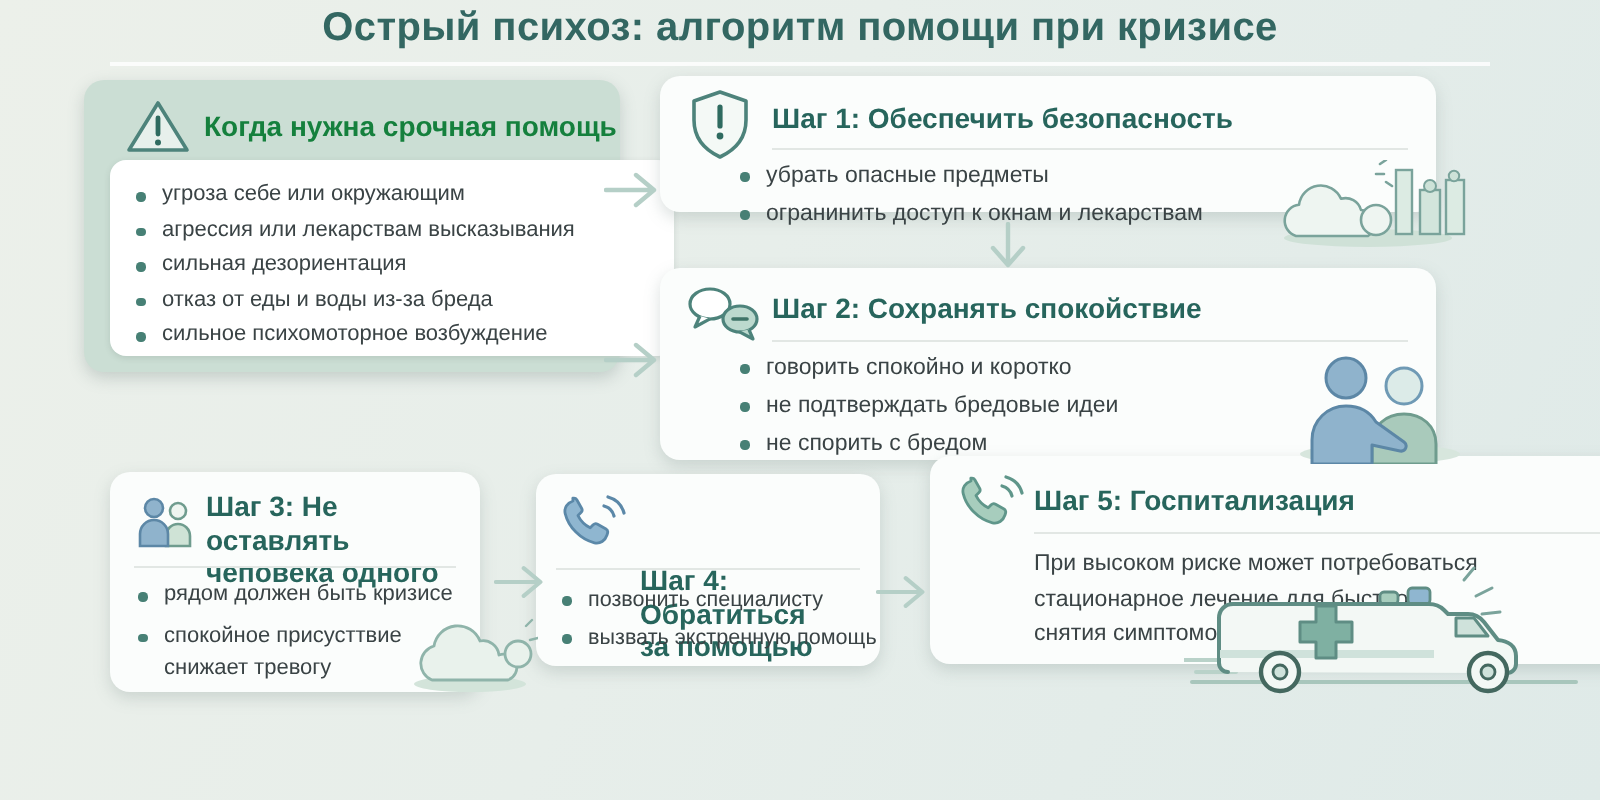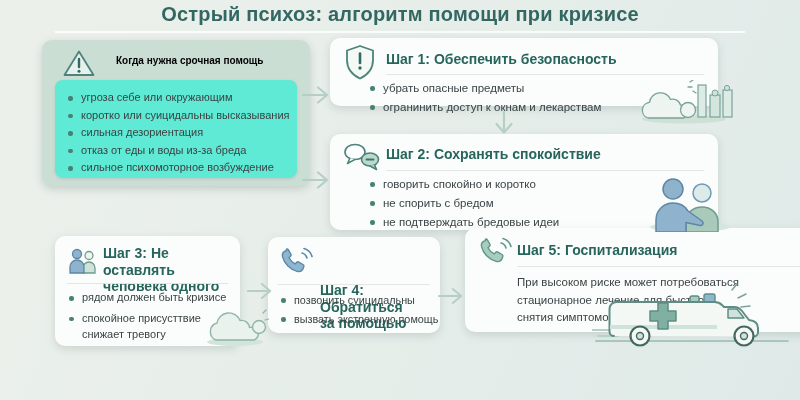--- a/index.html
+++ b/index.html
@@ -9,23 +9,23 @@
     background:linear-gradient(115deg,#ecf0ea 0%,#e7eeea 45%,#dfeae8 100%);
   }
   .page-title{
     position:absolute;left:0;top:3px;width:100%;text-align:center;
     font-size:20px;font-weight:bold;color:#336762;letter-spacing:.2px;
   }
   .title-rule{position:absolute;left:55px;top:31px;width:690px;height:2px;background:rgba(255,255,255,.8);}
   .panel{position:absolute;border-radius:10px;z-index:1;}
   .urgent{left:42px;top:40px;width:268px;height:146px;background:#cbded4;
     box-shadow:0 3px 8px rgba(110,130,125,.30);}
-  .urgent .hdr-label{position:absolute;left:60px;top:15px;font-size:10px;font-weight:bold;color:#000000;margin-left:14px;}
-  .urgent-card{position:absolute;left:13px;top:40px;width:242px;height:98px;background:#5eead4;
-    border-radius:8px;box-shadow:0 1px 3px rgba(60,80,75,.15);}
+  .urgent .hdr-label{position:absolute;left:60px;top:15px;font-size:14px;font-weight:bold;color:#15803d;}
+  .urgent-card{position:absolute;left:13px;top:40px;width:242px;height:98px;background:#ffffff;
+    border-radius:8px;box-shadow:0 1px 3px rgba(60,80,75,.15);padding-left:40px;}
   .step{background:#fbfdfc;box-shadow:0 3px 8px rgba(115,135,130,.26);}
   .step-title{position:absolute;font-size:14px;font-weight:bold;color:#27655c;}
   .sep{position:absolute;height:1px;background:#e2e7e4;}
   ul.blist{list-style:none;margin:0;padding:0;position:absolute;}
   ul.blist li{position:relative;color:#3a4345;padding-left:13px;}
   ul.blist li::before{content:'';position:absolute;left:0;top:7px;width:4.5px;height:4.5px;border-radius:50%;background:#478075;}
   .urgent-card ul.blist{left:13px;top:9px;right:6px;}
   .urgent-card li{font-size:11px;line-height:17.6px;}
   .b1{left:40px;top:41px;} .b1 li{font-size:11.5px;line-height:19px;white-space:nowrap;}
   .b2{left:40px;top:41px;} .b2 li{font-size:11.5px;line-height:19px;white-space:nowrap;}
@@ -50,21 +50,21 @@
       <svg width="34" height="30" viewBox="0 0 34 30">
         <path d="M17 3.5 L31.5 27 H2.5 Z" fill="rgba(255,255,255,0.55)" stroke="#4d837b" stroke-width="1.8" stroke-linejoin="round"></path>
         <line x1="17" y1="11" x2="17" y2="19" stroke="#2f6b60" stroke-width="2.4" stroke-linecap="round"></line>
         <circle cx="17" cy="23.2" r="1.5" fill="#2f6b60"></circle>
       </svg>
     </span>
     <span class="hdr-label">Когда нужна срочная помощь</span>
     <div class="urgent-card">
       <ul class="blist">
         <li>угроза себе или окружающим</li>
-        <li>коротко или суицидальны высказывания</li>
+        <li>агрессия или лекарствам высказывания</li>
         <li>сильная дезориентация</li>
         <li>отказ от еды и воды из-за бреда</li>
         <li>сильное психомоторное возбуждение</li>
       </ul>
     </div>
   </div>
 
   <div class="panel step" style="left:330px;top:38px;width:388px;height:68px;">
     <span class="icon" style="left:14px;top:6px;">
       <svg width="32" height="36" viewBox="0 0 32 36">
@@ -88,22 +88,22 @@
         <path d="M8 16 L5.5 21.5 L13 17.4" fill="#ffffff" stroke="#4d837b" stroke-width="1.6" stroke-linejoin="round"></path>
         <ellipse cx="28" cy="17.5" rx="8.5" ry="6.5" fill="#bcd9ce" stroke="#4d837b" stroke-width="1.6"></ellipse>
         <path d="M32.5 22.8 L34.5 27.5 L27.5 23.8" fill="#bcd9ce" stroke="#4d837b" stroke-width="1.6" stroke-linejoin="round"></path>
         <line x1="24.5" y1="17.5" x2="31.5" y2="17.5" stroke="#3f7468" stroke-width="1.8" stroke-linecap="round"></line>
       </svg>
     </span>
     <span class="step-title" style="left:56px;top:12px;">Шаг 2: Сохранять спокойствие</span>
     <div class="sep" style="left:56px;right:14px;top:36px;"></div>
     <ul class="blist b2">
       <li>говорить спокойно и коротко</li>
+      <li>не подтверждать бредовые идеи</li>
       <li>не спорить с бредом</li>
-      <li>не подтверждать бредовые идеи</li>
     </ul>
   </div>
 
   <div class="panel step" style="left:55px;top:236px;width:185px;height:110px;">
     <span class="icon" style="left:12px;top:11px;">
       <svg width="32" height="28" viewBox="0 0 32 28">
         <circle cx="22" cy="8.5" r="4" fill="#eef5f0" stroke="#6f9c8e" stroke-width="1.3"></circle>
         <path d="M16 26 v-5 a6 6 0 0 1 12 0 v5 z" fill="#cfe3d6" stroke="#6f9c8e" stroke-width="1.3"></path>
         <circle cx="10" cy="7" r="4.5" fill="#8fb3cc" stroke="#5c87a6" stroke-width="1.3"></circle>
         <path d="M3 26 v-6 a7 7 0 0 1 14 0 v6 z" fill="#8fb3cc" stroke="#5c87a6" stroke-width="1.3"></path>
@@ -127,21 +127,21 @@
         <path d="M24 8 a7 7 0 0 1 5 5" fill="none" stroke="#5b88a8" stroke-width="1.6" stroke-linecap="round"></path>
         <path d="M26 3.5 a11.5 11.5 0 0 1 8 8" fill="none" stroke="#5b88a8" stroke-width="1.6" stroke-linecap="round"></path>
       </svg>
     </span>
     <span class="step-title two-line-title" style="left:52px;top:9px;">
       <span style="display:block;margin-top:36px;">Шаг 4: Обратиться</span>
       <span style="display:block;">за помощью</span>
     </span>
     <div class="sep" style="left:10px;right:10px;top:47px;"></div>
     <ul class="blist b4">
-      <li>позвонить суицидальны</li>
+      <li>позвонить специалисту</li>
       <li>вызвать экстренную помощь</li>
     </ul>
   </div>
 
   <div class="panel step" style="left:465px;top:228px;width:360px;height:104px;">
     <span class="icon" style="left:12px;top:7px;">
       <svg width="36" height="34" viewBox="0 0 36 34">
         <path d="M8.5 5.5 c-2.8 .9 -4.6 3.4 -3.9 6.3 c1.6 6.8 7.8 13 14.6 14.6 c2.9 .7 5.4 -1.1 6.3 -3.9 l.3 -1 c.2 -.8 -.1 -1.6 -.8 -2 l-4.2 -2.4 c-.7 -.4 -1.6 -.3 -2.2 .3 l-1.5 1.5 c-2.6 -1.3 -4.8 -3.5 -6.1 -6.1 l1.5 -1.5 c.6 -.6 .7 -1.5 .3 -2.2 L10.4 4.9 c-.4 -.7 -1.2 -1 -2 -.8 z" fill="#a7cdbd" stroke="#5f968a" stroke-width="1.4" stroke-linejoin="round"></path>
         <path d="M24 8 a7 7 0 0 1 5 5" fill="none" stroke="#5f968a" stroke-width="1.6" stroke-linecap="round"></path>
         <path d="M26 3.5 a11.5 11.5 0 0 1 8 8" fill="none" stroke="#5f968a" stroke-width="1.6" stroke-linecap="round"></path>

